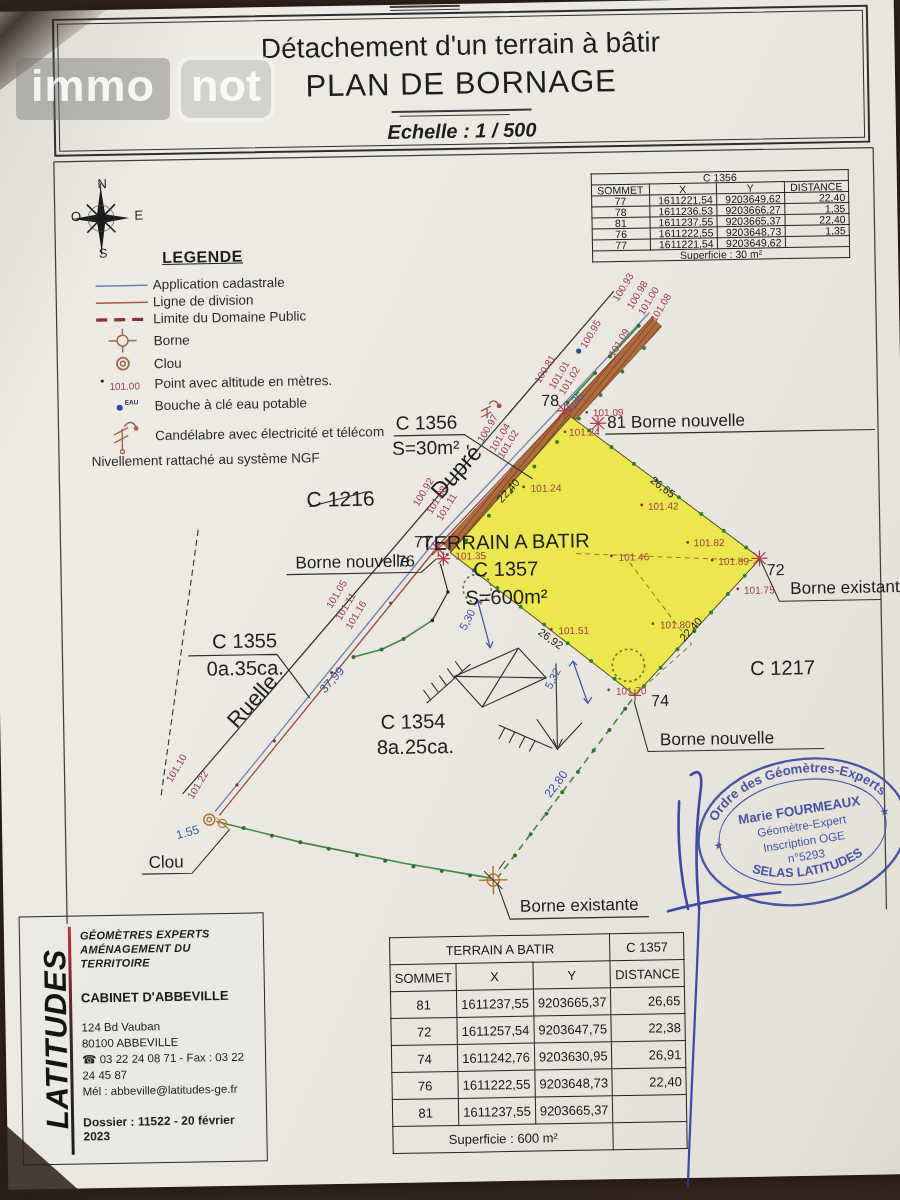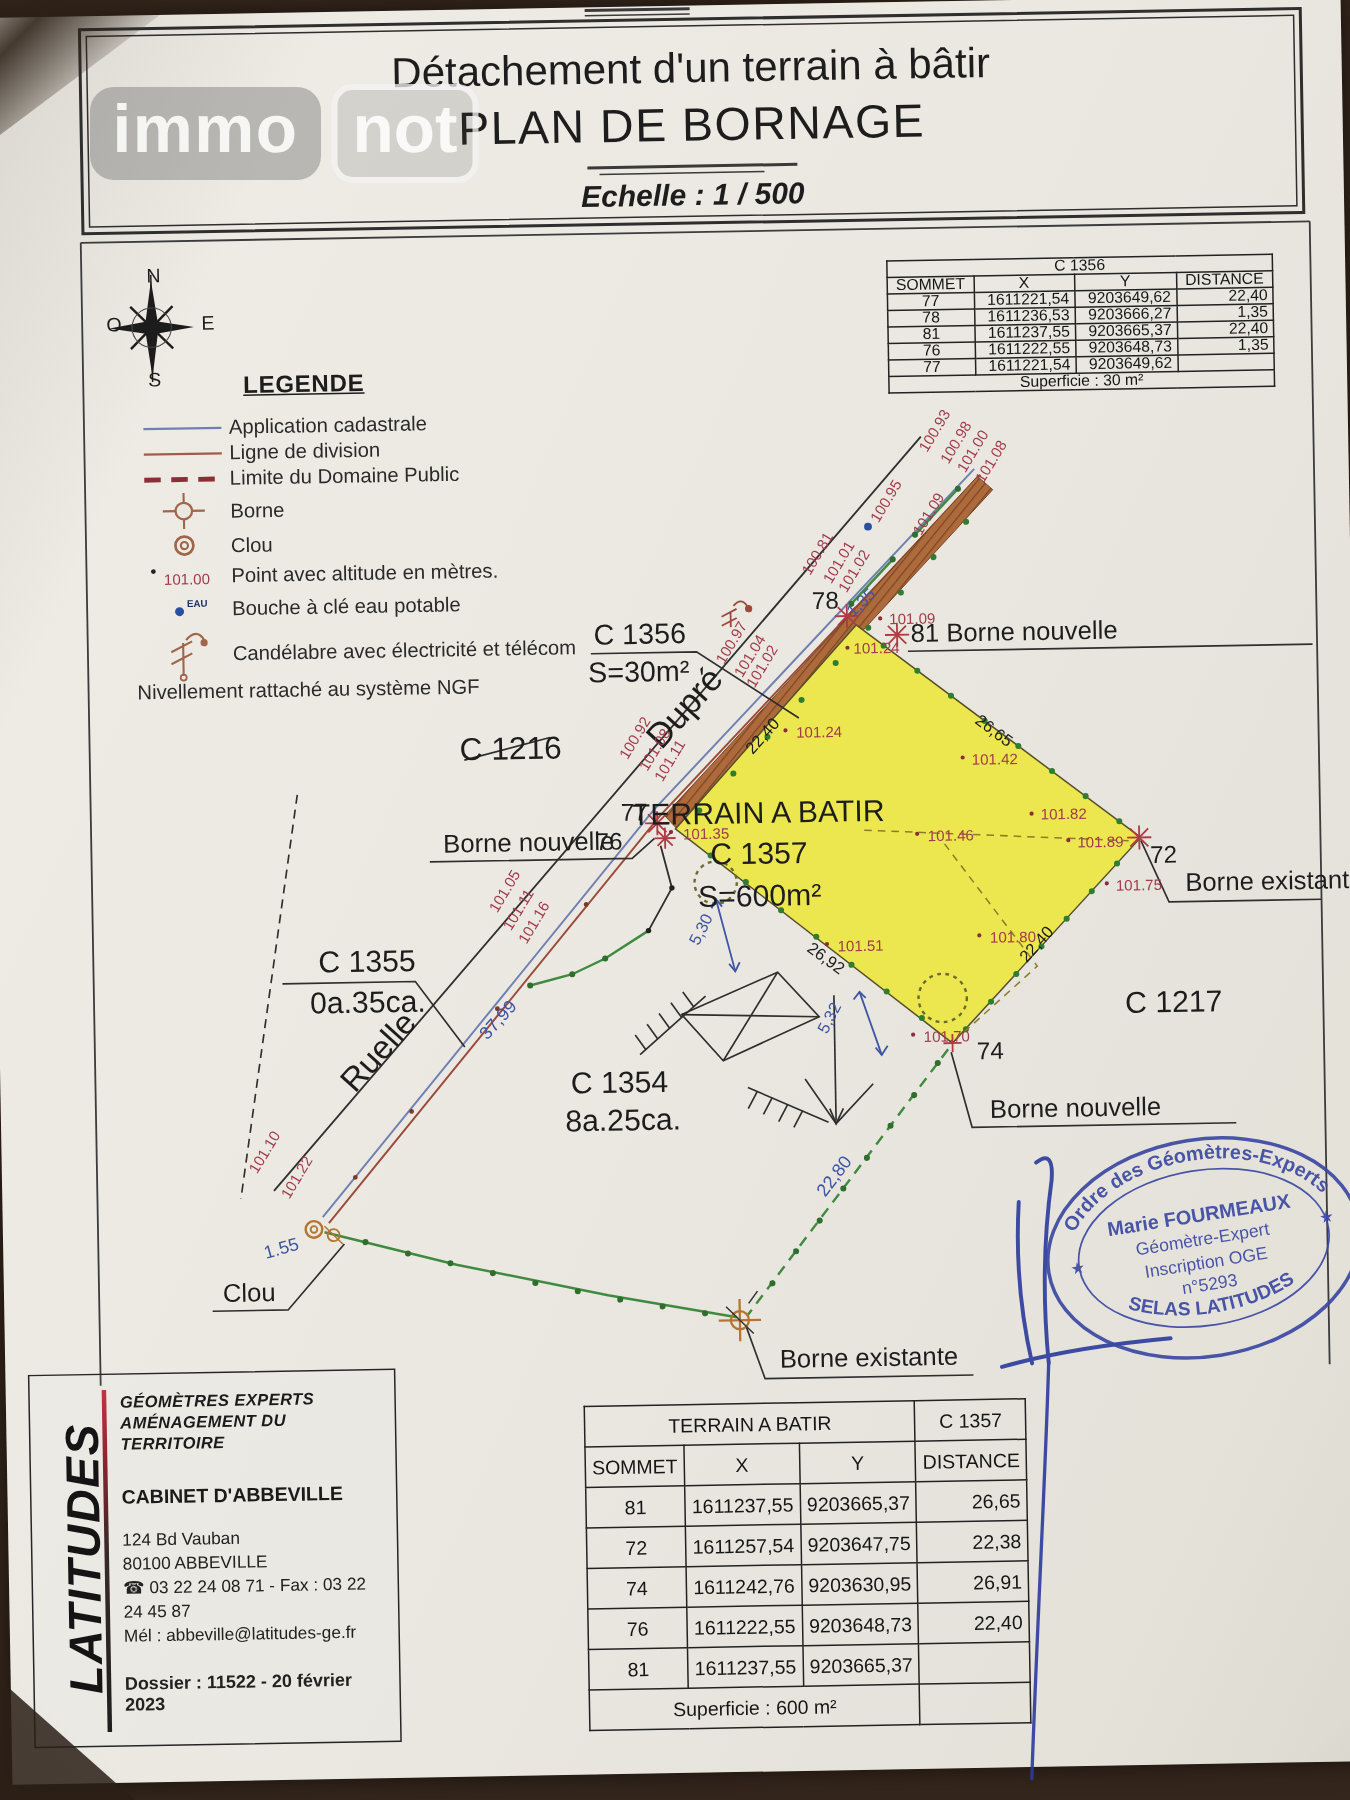--- a/index.html
+++ b/index.html
@@ -18,21 +18,21 @@
   }
   .wedge{position:absolute;pointer-events:none;}
   #wedge-tl{left:0;top:0;width:120px;height:90px;background:linear-gradient(135deg,#2e211766 0,#2e2117dd 18%,transparent 62%);
     clip-path:polygon(0 0,100% 0,0 100%);}
   #wedge-bl{left:0;bottom:0;width:90px;height:80px;background:#2b1f16;clip-path:polygon(0 0,0 100%,100% 100%);opacity:.85;}
   #vignette{position:absolute;inset:0;background:radial-gradient(120% 105% at 52% 45%,transparent 62%,rgba(40,28,18,.18) 100%);pointer-events:none;}
 
   
   #logo{position:absolute;left:16px;top:56px;display:flex;align-items:center;gap:7px;opacity:.88;z-index:30;}
   #logo .immo{background:rgba(110,110,112,.48);color:rgba(255,255,255,.92);font-weight:bold;
-    font-size:45px;padding:2px 15px 8px;border-radius:16px;letter-spacing:1px;margin-left:44px;}
+    font-size:45px;padding:2px 15px 8px;border-radius:6px;letter-spacing:1px;}
   #logo .not{border:4px solid rgba(250,250,250,.82);color:rgba(255,255,255,.92);font-weight:bold;
     font-size:45px;padding:0 10px 6px;border-radius:14px;background:rgba(80,80,80,.18);}
 
   
   #title-block{position:absolute;left:64px;top:8px;width:812px;height:134px;border:2px solid #2e2e2e;}
   #title-block .inner{position:absolute;inset:3px;border:1px solid #2e2e2e;text-align:center;}
   #t-line1{margin-top:12px;font-size:28px;color:#1d1d1d;}
   #t-line2{margin-top:4px;font-size:31px;letter-spacing:1px;color:#1d1d1d;}
   .ornament{position:absolute;left:50%;transform:translateX(-50%);width:140px;}
   .ornament .l1{height:2px;background:#3a3a3a;}

